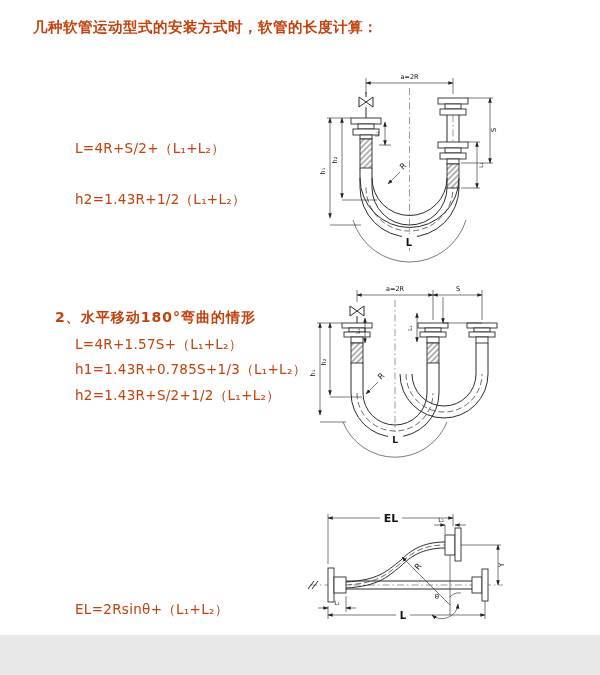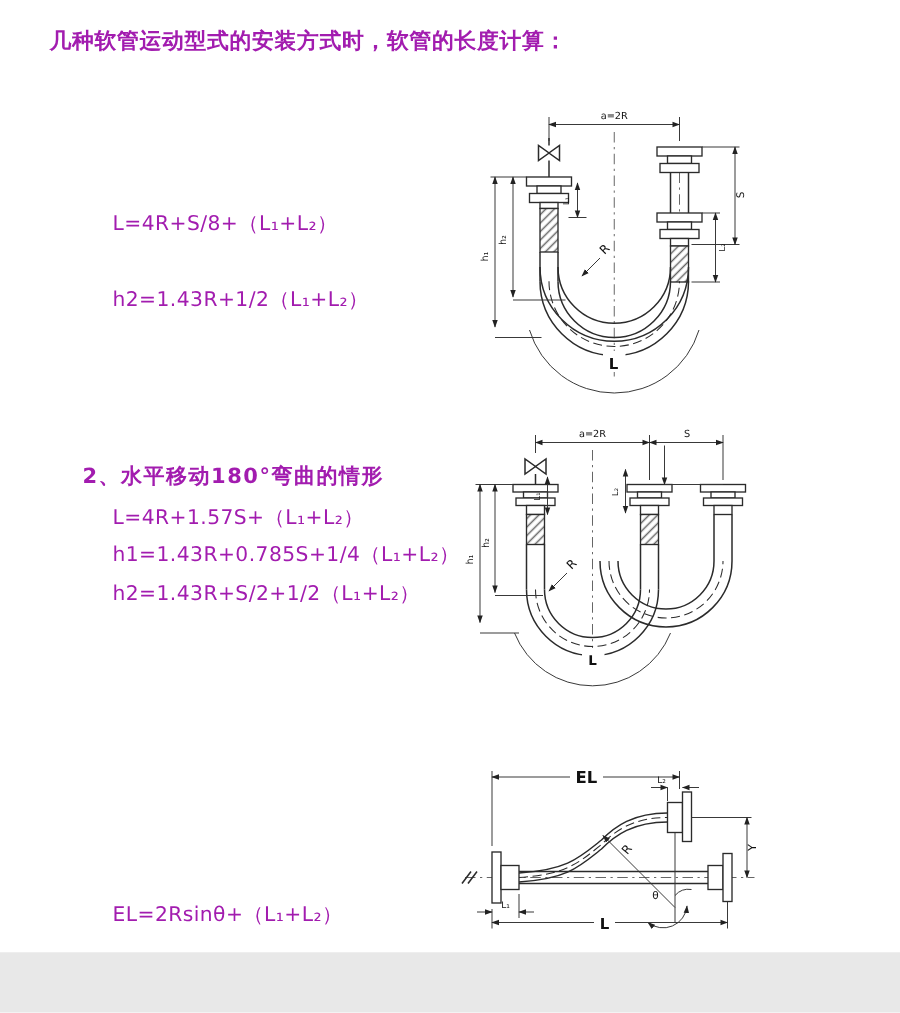--- a/index.html
+++ b/index.html
@@ -1,44 +1,44 @@
 <!DOCTYPE html>
 <html><head>
 <meta charset="utf-8">
 <style>
   html,body{margin:0;padding:0;background:#e8e8e8;}
   .page{
     position:relative;width:600px;height:635px;background:#fff;
-    font-family:"DejaVu Sans","Liberation Sans",sans-serif;color:#a21caf;
+    font-family:"DejaVu Sans","Liberation Sans",sans-serif;color:#c2410c;
     overflow:hidden;margin:0 auto;
   }
   .title{position:absolute;left:33px;top:18px;font-size:14.5px;font-weight:700;letter-spacing:.5px;}
   .sec-heading{position:absolute;font-size:14px;font-weight:600;letter-spacing:1px;}
   .formula{position:absolute;font-size:13.5px;font-weight:500;letter-spacing:.3px;white-space:pre;}
   svg{position:absolute;overflow:visible;}
   svg text{font-family:"DejaVu Sans","Liberation Sans",sans-serif;fill:#111;}
   .geo{stroke:#2b2b2b;stroke-width:1;fill:none;}
   .geo-f{stroke:#2b2b2b;stroke-width:.9;fill:#fff;}
   .dim{stroke:#333;stroke-width:.65;fill:none;}
   .cl{stroke:#555;stroke-width:.6;fill:none;stroke-dasharray:7 3 1.5 3;}
   .hd{stroke:#2b2b2b;stroke-width:.7;fill:none;stroke-dasharray:6 3;}
 </style>
 </head>
 <body>
 
 <div class="page">
 
   <div class="title">几种软管运动型式的安装方式时，软管的长度计算：</div>
 
-  <div class="formula" style="left:75px;top:140px">L=4R+S/8+（L₁+L₂）</div>
+  <div class="formula" style="left:75px;top:140px">L=4R+S/2+（L₁+L₂）</div>
   <div class="formula" style="left:75px;top:191px">h2=1.43R+1/2（L₁+L₂）</div>
 
   <div class="sec-heading" style="left:55px;top:309px">2、水平移动180°弯曲的情形</div>
   <div class="formula" style="left:75px;top:336px">L=4R+1.57S+（L₁+L₂）</div>
-  <div class="formula" style="left:75px;top:361px">h1=1.43R+0.785S+1/4（L₁+L₂）</div>
+  <div class="formula" style="left:75px;top:361px">h1=1.43R+0.785S+1/3（L₁+L₂）</div>
   <div class="formula" style="left:75px;top:387px">h2=1.43R+S/2+1/2（L₁+L₂）</div>
 
   <div class="formula" style="left:75px;top:601px">EL=2Rsinθ+（L₁+L₂）</div>
 
   <svg style="left:315px;top:68px" width="272" height="192" viewBox="0 0 272 192">
     <defs>
       <pattern id="braid1" width="4" height="4" patternUnits="userSpaceOnUse" patternTransform="rotate(45)">
         <rect width="4" height="4" fill="#fff"></rect>
         <line x1="1" y1="0" x2="1" y2="4" stroke="#666" stroke-width="1"></line>
       </pattern>

